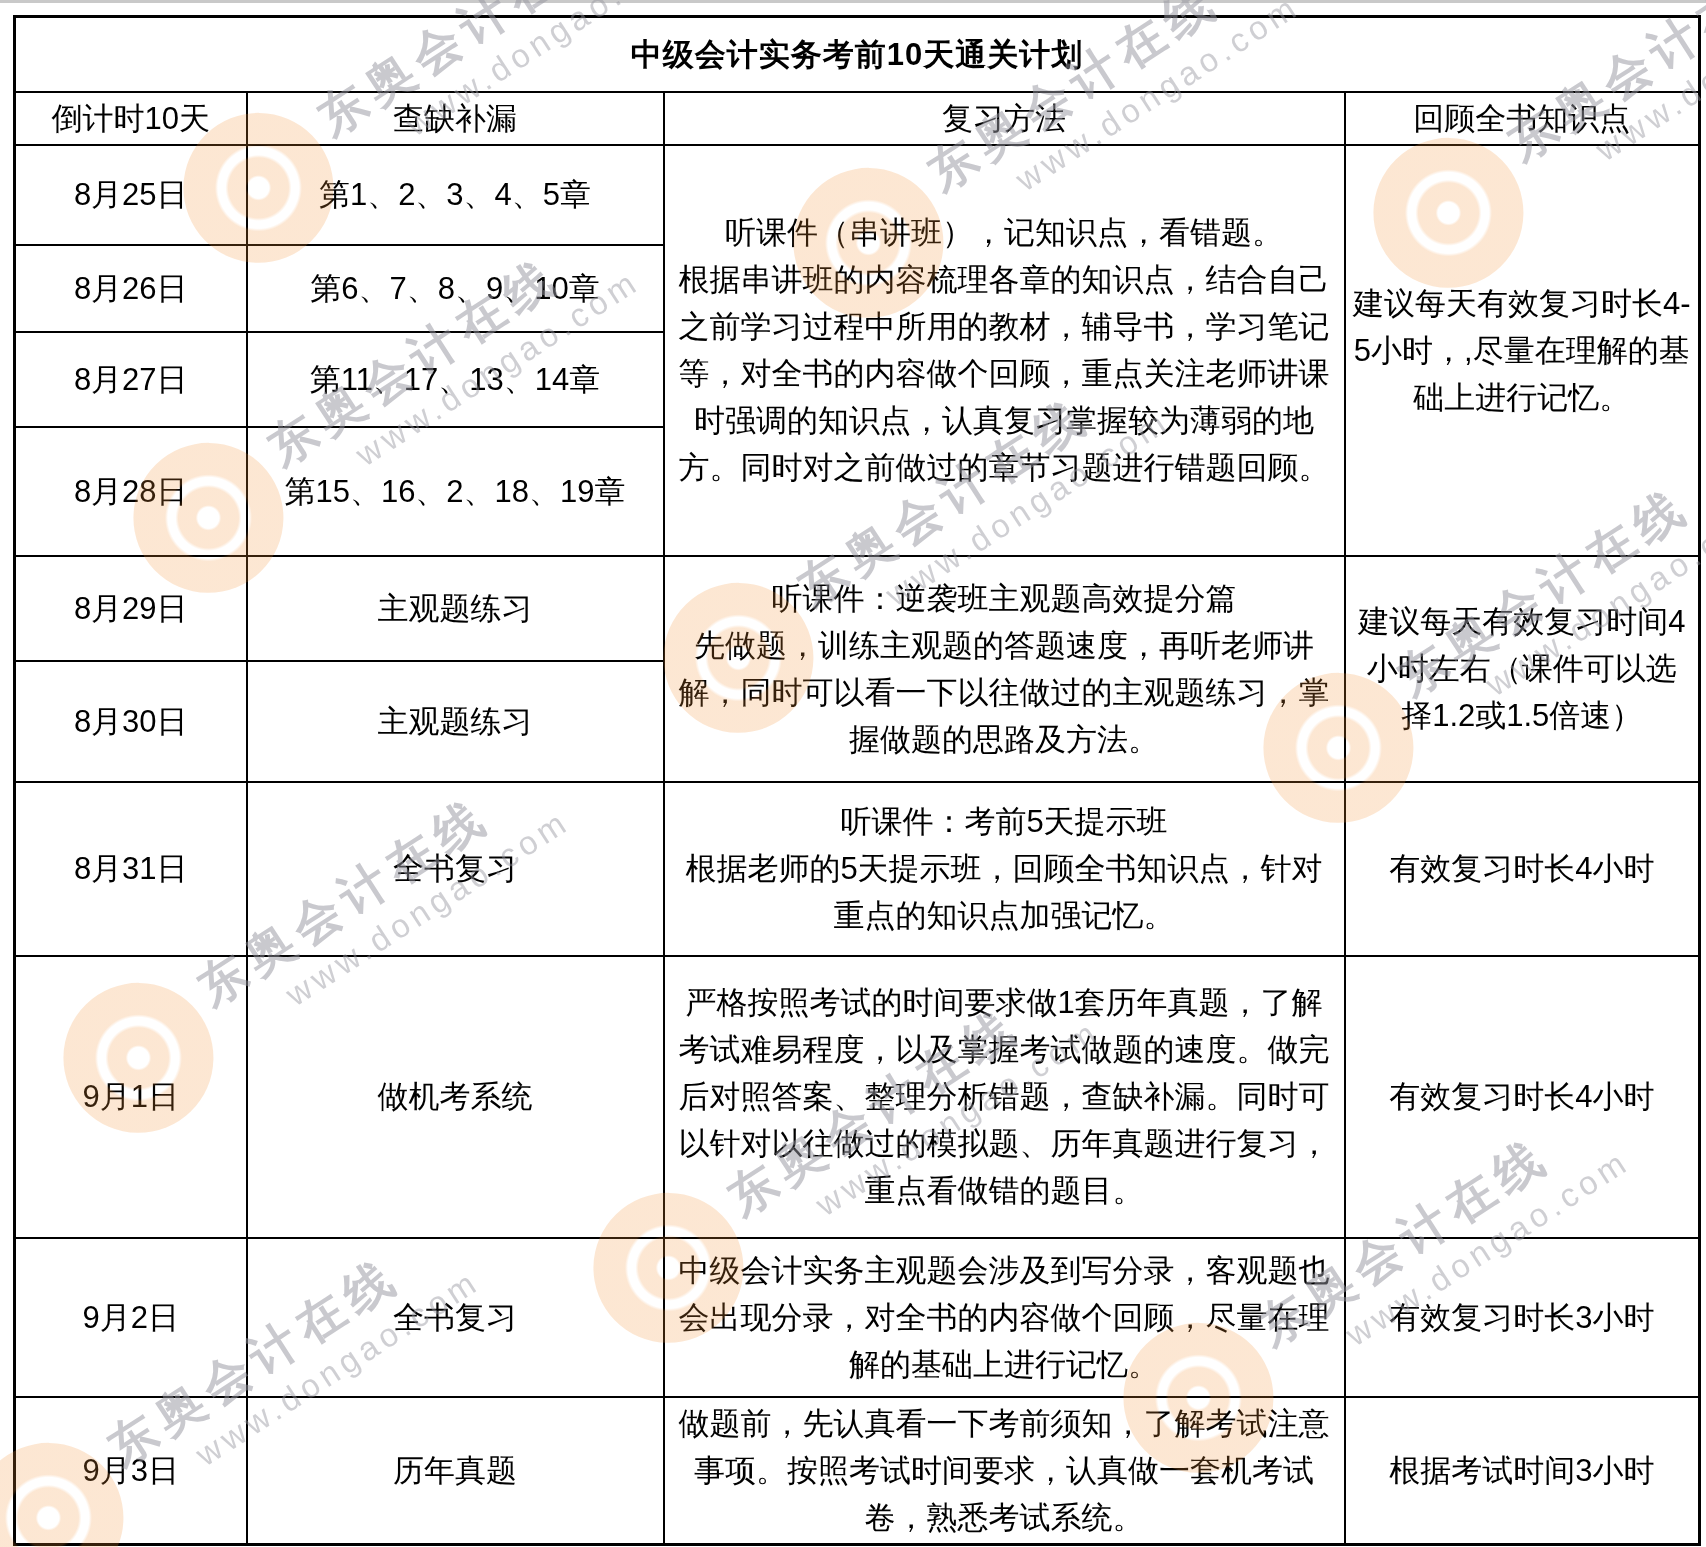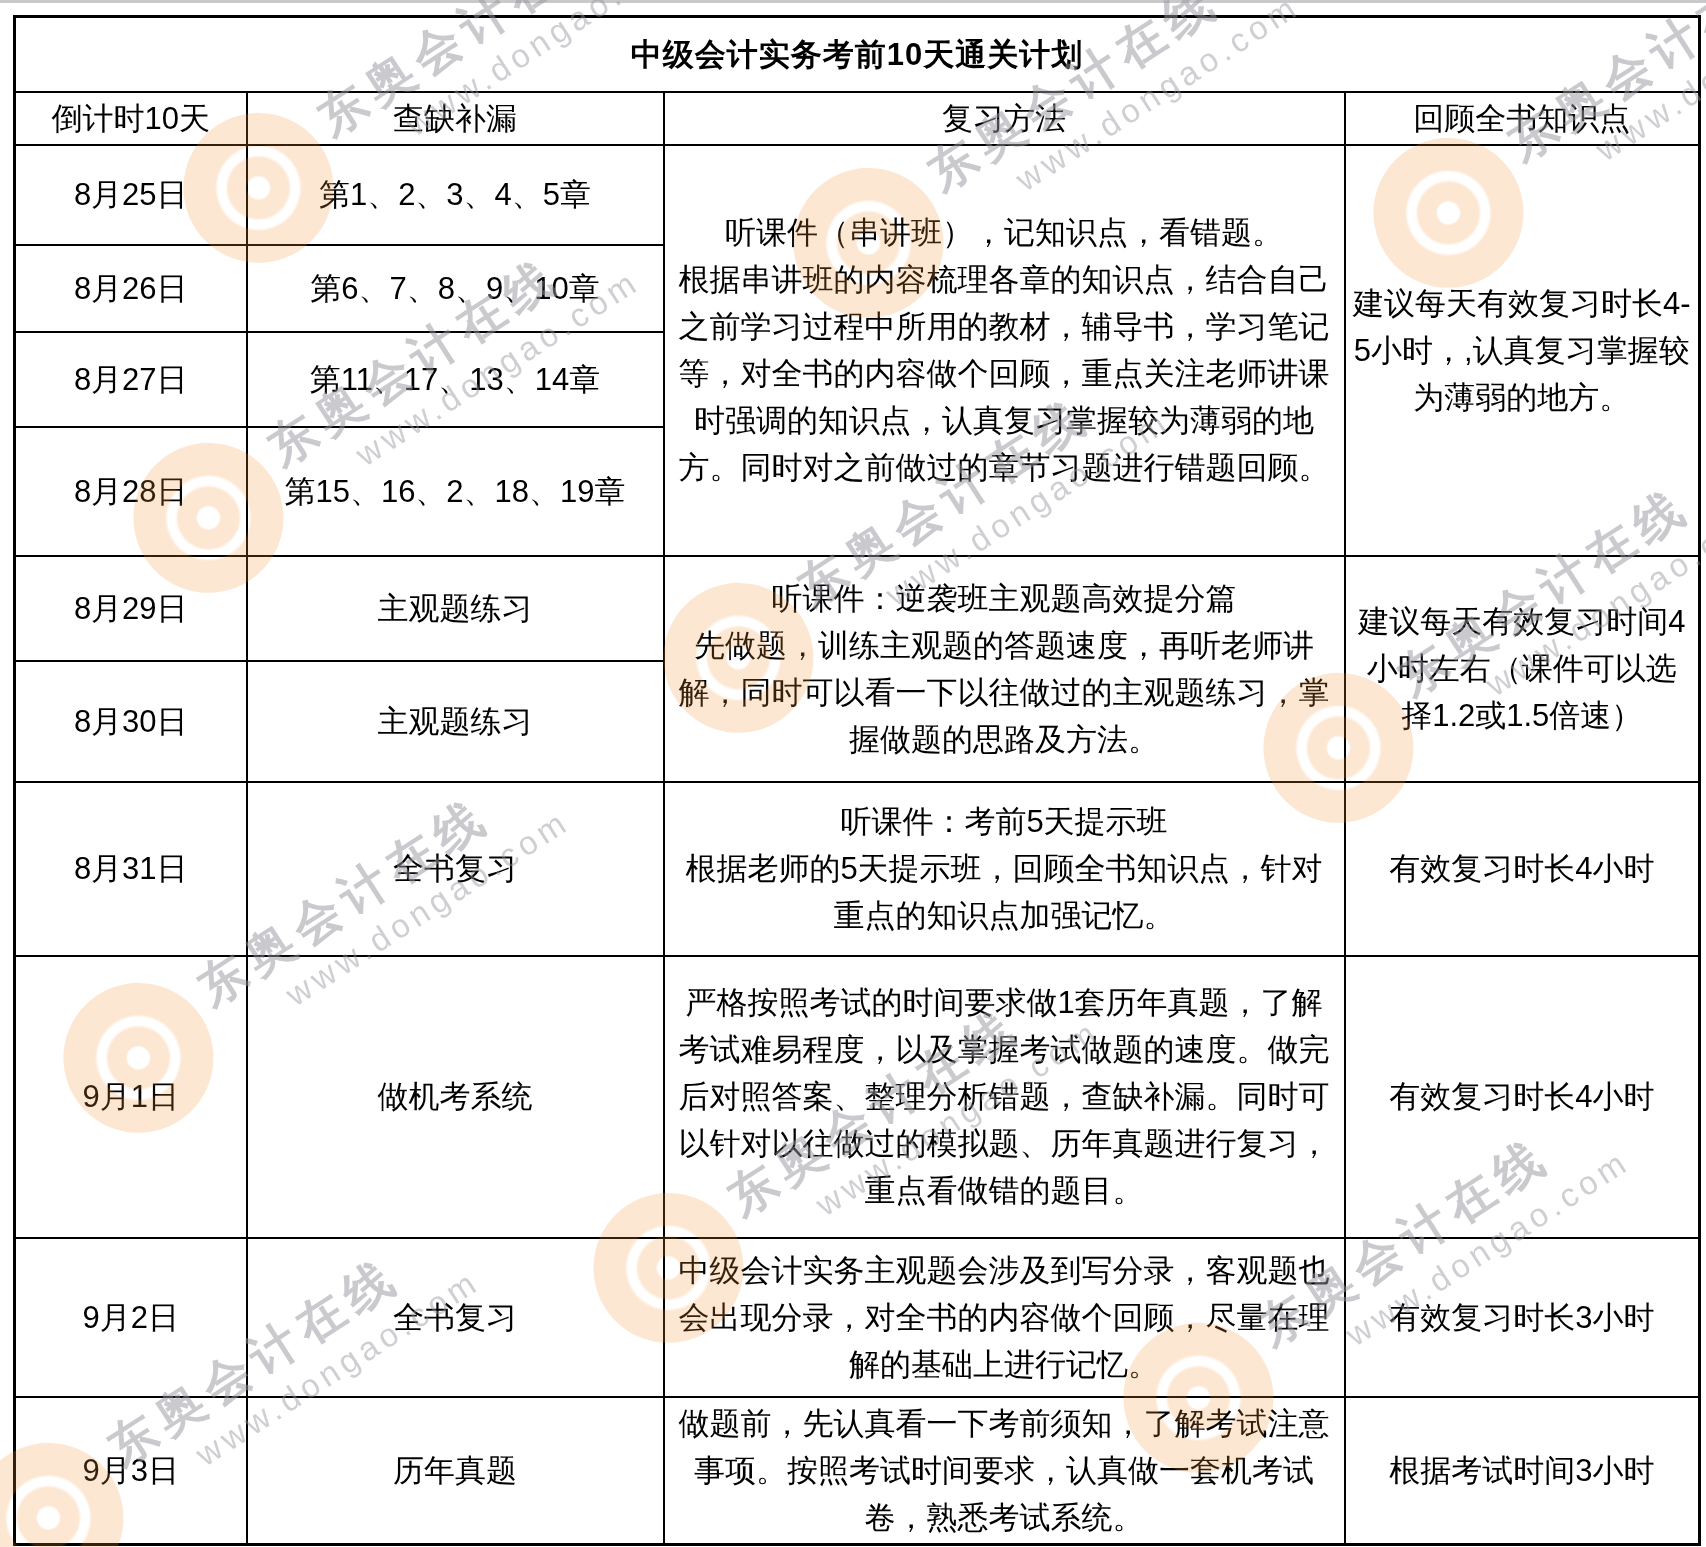--- a/index.html
+++ b/index.html
@@ -112,21 +112,21 @@
       <td class="head-cell">查缺补漏</td>
       <td class="head-cell">复习方法</td>
       <td class="head-cell">回顾全书知识点</td>
     </tr>
 
     <tr style="height:100px">
       <td>8月25日</td>
       <td>第1、2、3、4、5章</td>
       <td class="method-cell" rowspan="4">听课件（串讲班），记知识点，看错题。
 根据串讲班的内容梳理各章的知识点，结合自己之前学习过程中所用的教材，辅导书，学习笔记等，对全书的内容做个回顾，重点关注老师讲课时强调的知识点，认真复习掌握较为薄弱的地方。同时对之前做过的章节习题进行错题回顾。</td>
-      <td class="time-cell" rowspan="4">建议每天有效复习时长4-5小时，,认真复习掌握较为薄弱的地方。</td>
+      <td class="time-cell" rowspan="4">建议每天有效复习时长4-5小时，,尽量在理解的基础上进行记忆。</td>
     </tr>
     <tr style="height:87px">
       <td>8月26日</td>
       <td>第6、7、8、9、10章</td>
     </tr>
     <tr style="height:95px">
       <td>8月27日</td>
       <td>第11、17、13、14章</td>
     </tr>
     <tr style="height:129px">

